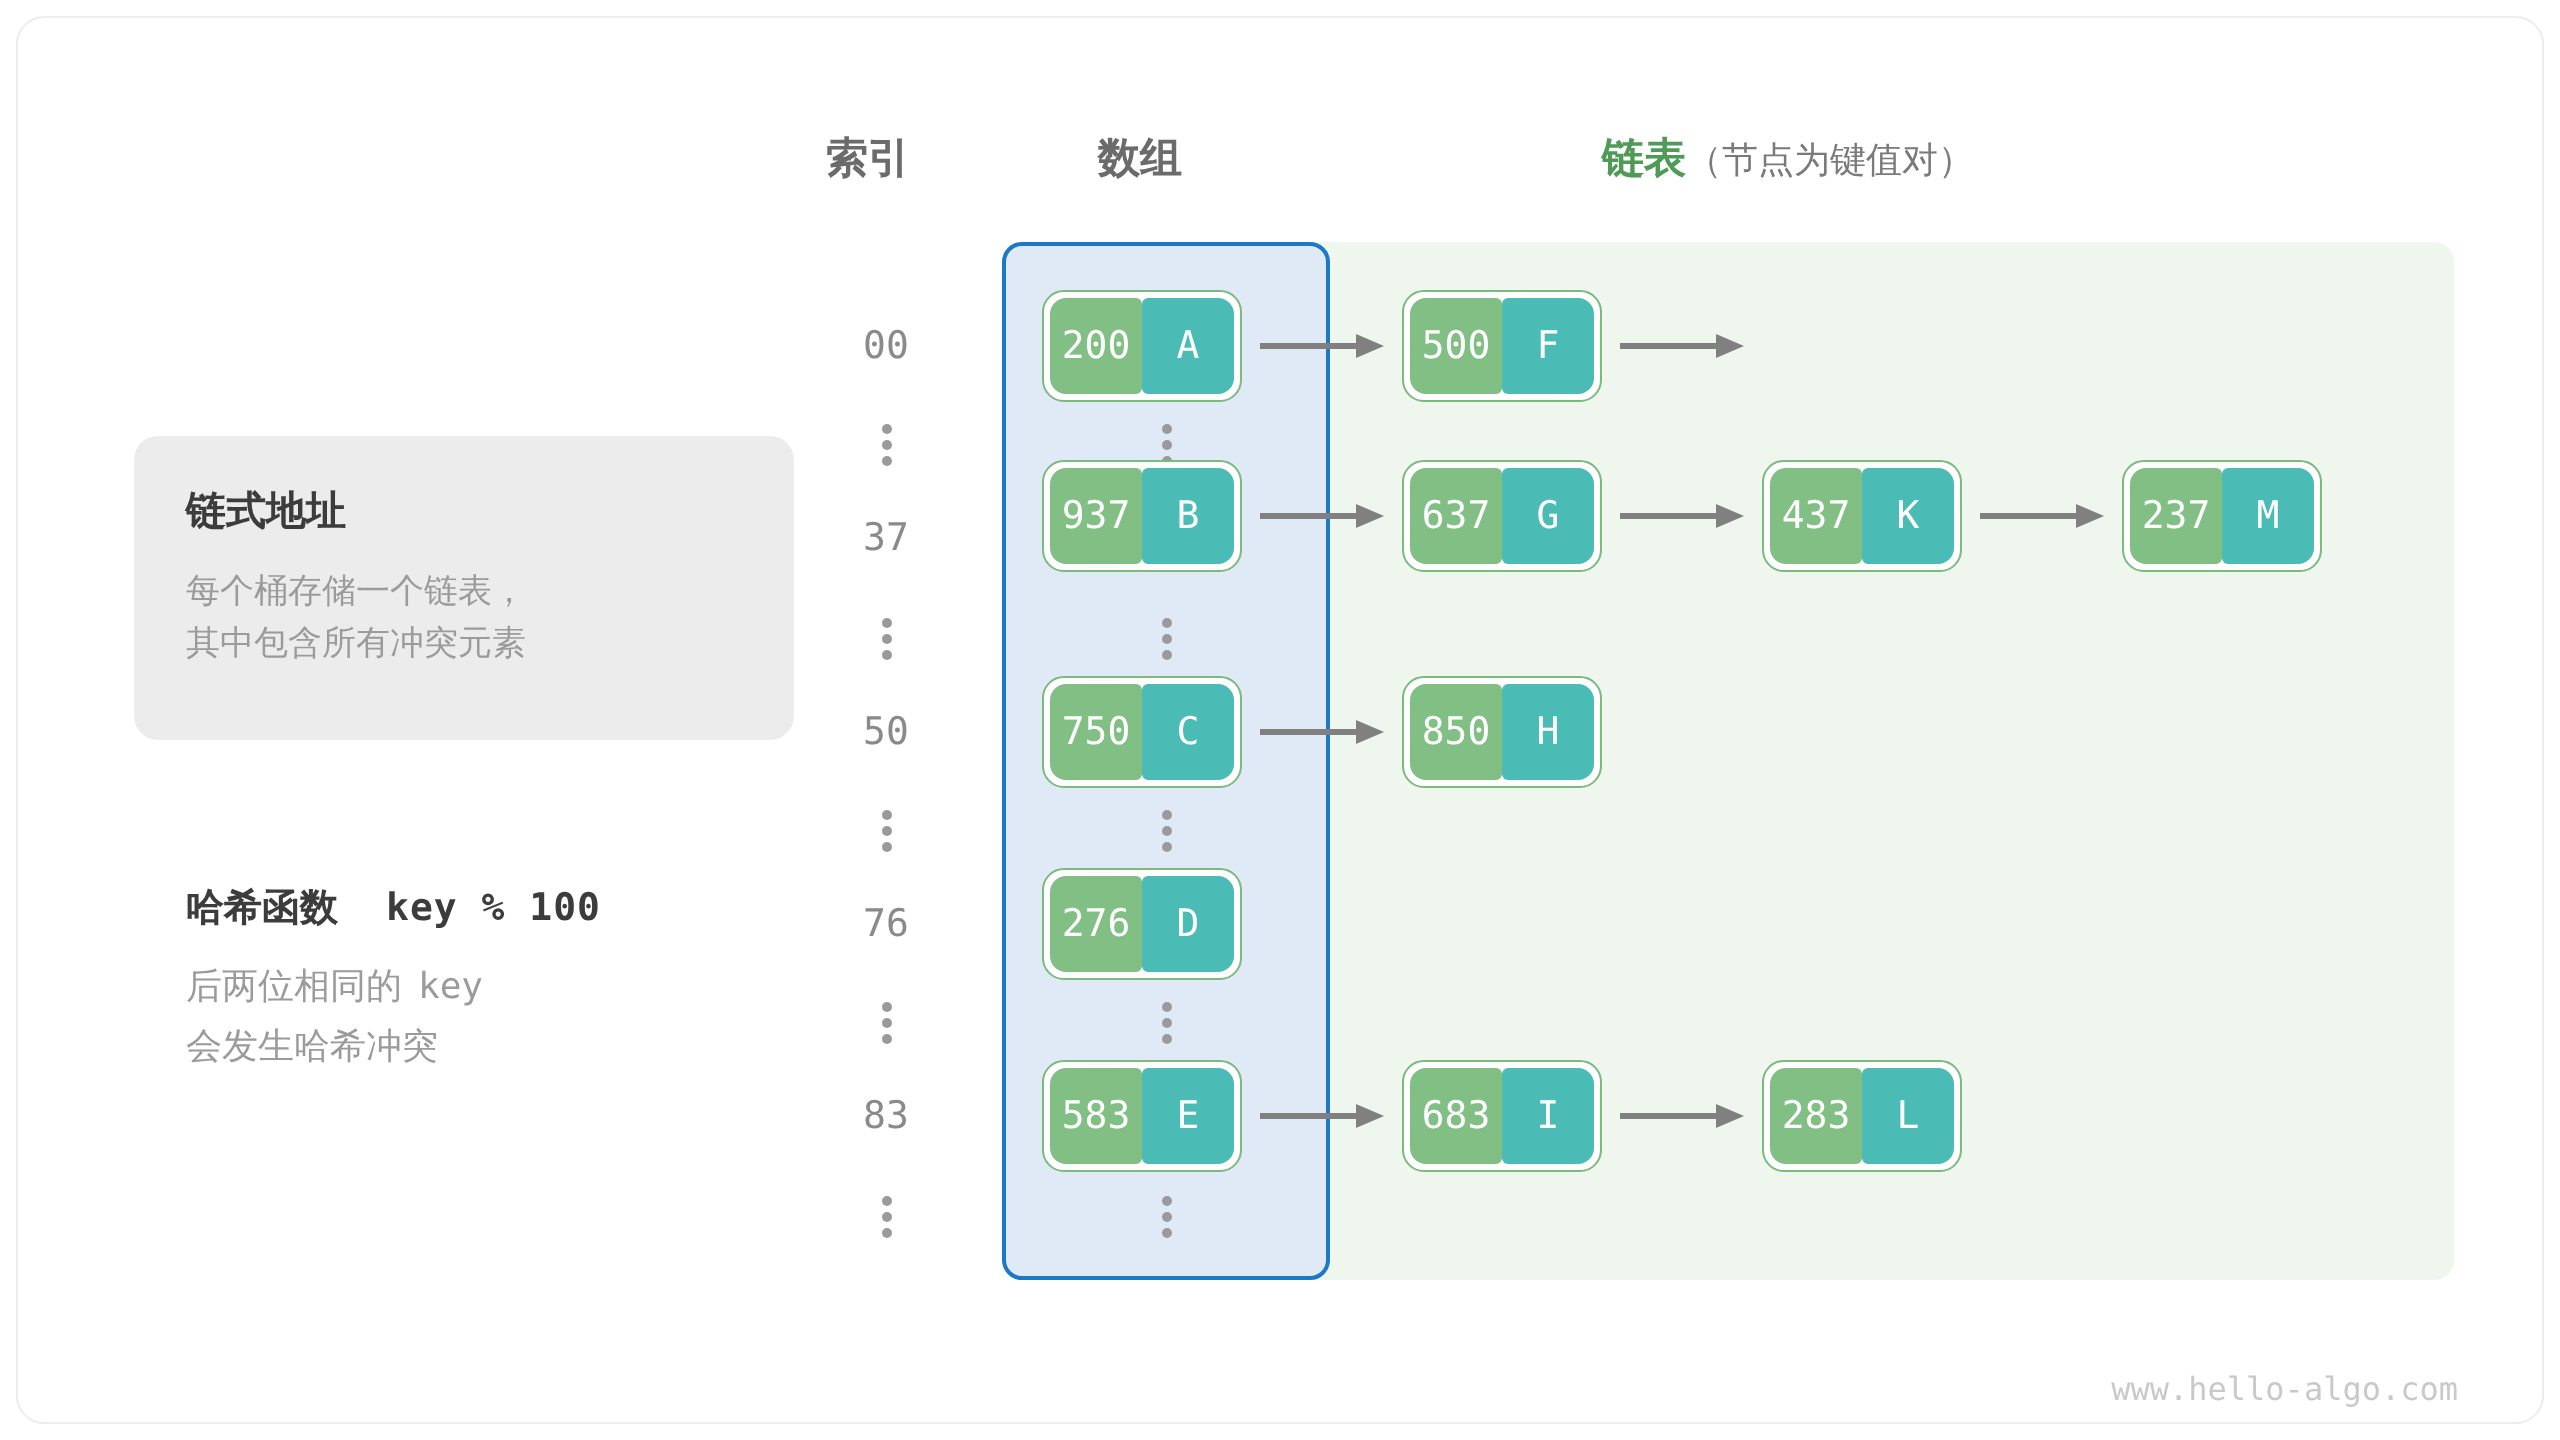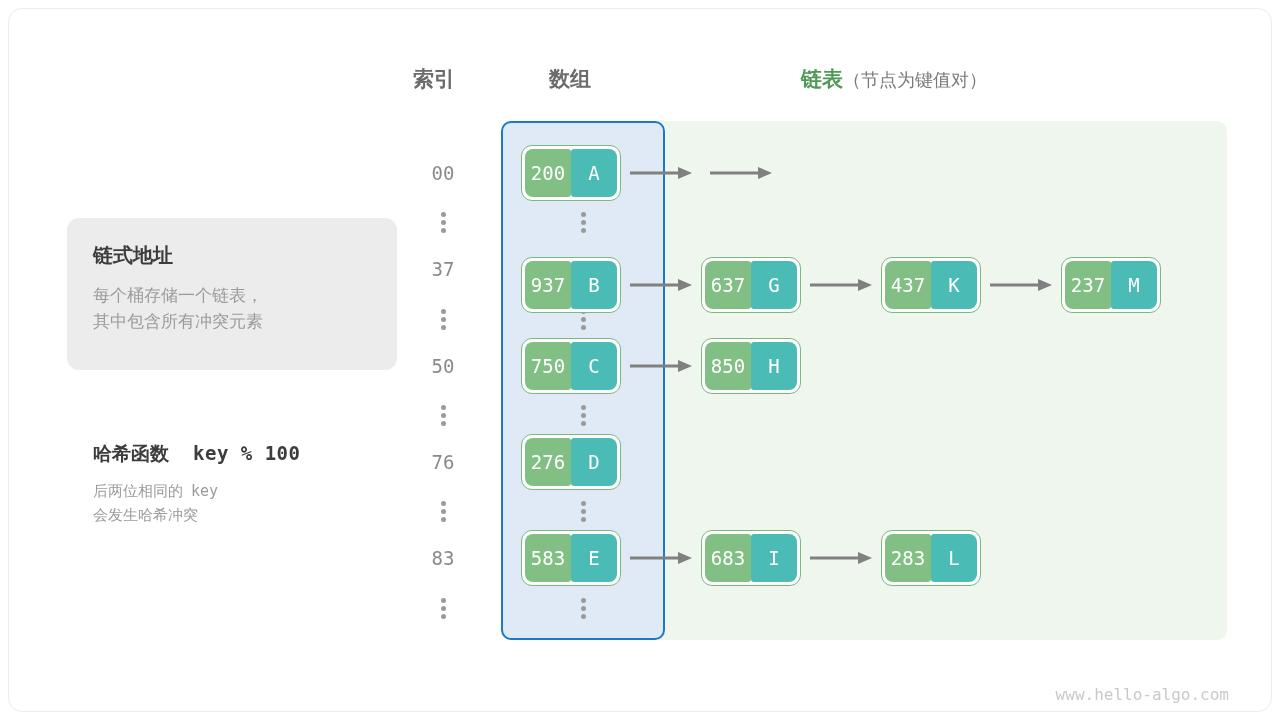--- a/index.html
+++ b/index.html
@@ -78,21 +78,21 @@
     color: #3c3c3c;
     white-space: nowrap;
     margin-bottom: 12px;
   }
   .note-block .note-title .mono {
     font-family: "DejaVu Sans Mono", monospace;
     font-weight: bold;
     letter-spacing: 0.5px;
   }
   .note-block .note-body {
-    font-size: 15px;
+    font-size: 18px;
     line-height: 1.6;
     color: #9b9b9b;
   }
   .note-block .note-body .mono {
     font-family: "DejaVu Sans Mono", monospace;
   }
 
   
   .list-region {
     position: absolute;
@@ -237,39 +237,43 @@
         <div class="node">
           <div class="cell key">200</div>
           <div class="cell val">A</div>
         </div>
         <div class="arrow">
           <svg width="62" height="14" viewBox="0 0 62 14">
             <line x1="0" y1="7" x2="48" y2="7" stroke="#808080" stroke-width="3"></line>
             <polygon points="48,1 62,7 48,13" fill="#808080"></polygon>
           </svg>
         </div>
+        <div class="node">
+          <div class="cell key">500</div>
+          <div class="cell val">F</div>
+        </div>
         <div class="arrow">
           <svg width="62" height="14" viewBox="0 0 62 14">
             <line x1="0" y1="7" x2="48" y2="7" stroke="#808080" stroke-width="3"></line>
             <polygon points="48,1 62,7 48,13" fill="#808080"></polygon>
           </svg>
         </div>
       </div>
       <div class="index-label" style="top: 249px;">37</div>
       <div class="vdots index-dots" style="top: 297px;">
         <span></span>
         <span></span>
         <span></span>
       </div>
       <div class="vdots array-dots" style="top: 297px;">
         <span></span>
         <span></span>
         <span></span>
       </div>
-      <div class="row" style="top: 248px;">
+      <div class="row" style="top: 221px;">
         <div class="node">
           <div class="cell key">937</div>
           <div class="cell val">B</div>
         </div>
         <div class="arrow">
           <svg width="62" height="14" viewBox="0 0 62 14">
             <line x1="0" y1="7" x2="48" y2="7" stroke="#808080" stroke-width="3"></line>
             <polygon points="48,1 62,7 48,13" fill="#808080"></polygon>
           </svg>
         </div>

